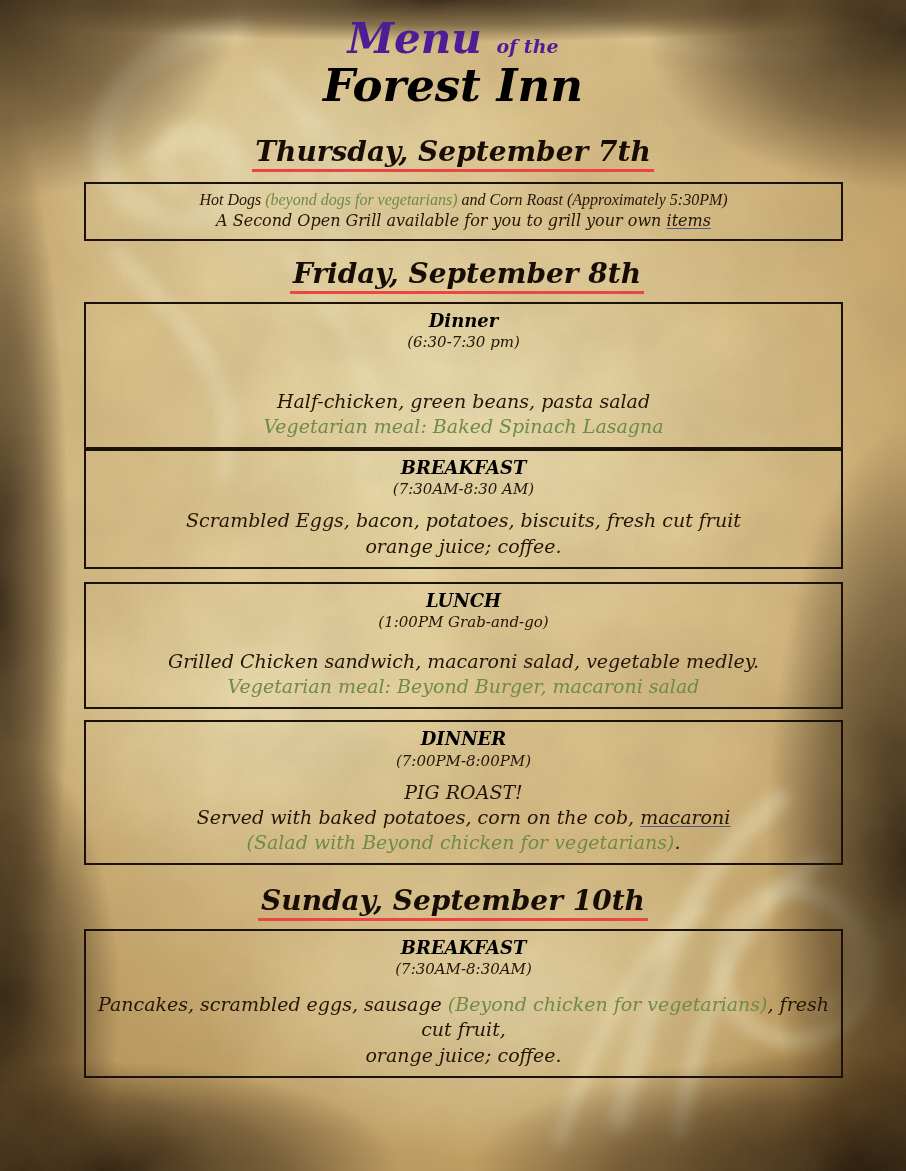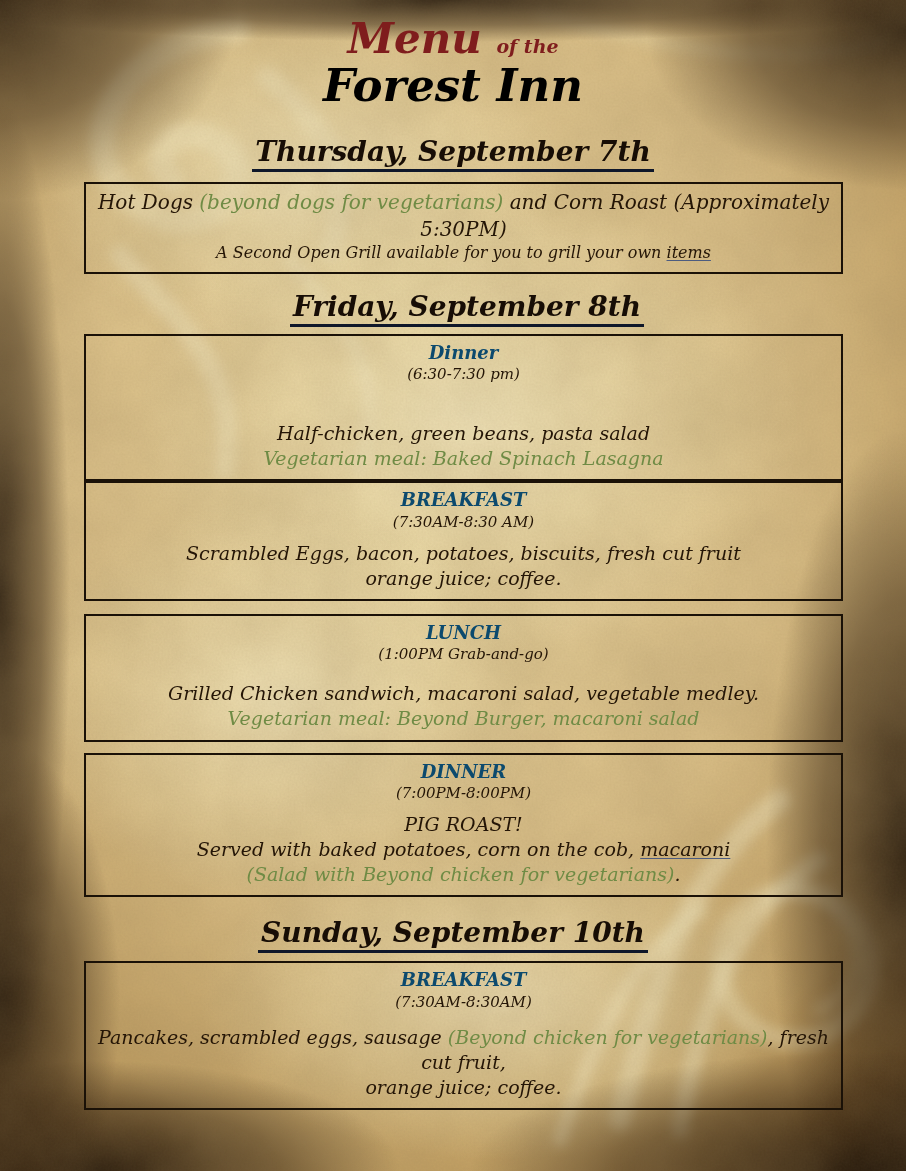--- a/index.html
+++ b/index.html
@@ -11,44 +11,44 @@
     box-shadow: inset 0 0 140px 18px rgba(42,26,11,0.55);
   }
   .bg { position:absolute; left:0; top:0; z-index:0; }
   .content {
     position:relative; z-index:1;
     width:906px; height:1171px;
     font-family:"DejaVu Serif", serif;
     font-style:italic;
     color:#241506;
   }
-  .title-line1 { text-align:center; padding-top:16px; font-weight:bold; font-size:42px; line-height:1.08; color:#7f1d1d; }
+  .title-line1 { text-align:center; padding-top:16px; font-weight:bold; font-size:42px; line-height:1.08; color:#4c1d95; }
   .of-the { font-size:19px; font-weight:bold; }
   .title-line2 { text-align:center; font-weight:bold; font-size:45px; line-height:1.12; color:#000000; }
 
   .day-heading { text-align:center; font-weight:bold; font-size:28px; color:#170d05; line-height:1.15; }
-  .day-heading .hu { border-bottom:3px solid #0f172a; padding:0 3px 1px; }
+  .day-heading .hu { border-bottom:3px solid #ef4444; padding:0 3px 1px; }
   .mt-thu { margin-top:24px; margin-bottom:14px; }
   .mt-fri { margin-top:17px; margin-bottom:11px;padding-left:28px; }
   .mt-sat { margin-top:22px; margin-bottom:12px; }
   .mt-sun { margin-top:20px; margin-bottom:12px; }
 
   .menu-box {
     border:2px solid #1a1107;
     margin:0 63px 0 84px;
     padding:5px 10px 8px;
     text-align:center;
   }
   .mb-gap { margin-top:13px; }
   .mb-gap-sm { margin-top:11px; }
 
-  .meal-name { font-weight:bold; font-size:18px; line-height:1.3; color:#0c4a6e; }
+  .meal-name { font-weight:bold; font-size:18px; line-height:1.3; color:#000000; }
   .meal-time { font-size:15px; line-height:1.4; }
   .food { font-size:19px; line-height:1.32; }
-  .t-line1 { font-size:20px; line-height:1.35; }
+  .t-line1 { font-size:16px; line-height:1.35;font-family:Liberation Serif, serif; }
   .t-line2 { font-size:16px; line-height:1.3; }
   .green { color:#6f8b45; }
   .link { color:#241506; text-decoration:underline; text-decoration-color:#4c5c80; text-underline-offset:2px; cursor:pointer; }
   .gap36 { height:36px; } .gap16 { height:16px; } .gap12 { height:12px; } .gap8 { height:8px; }
 </style>
 </head>
 <body>
 
 <div class="page">
 

